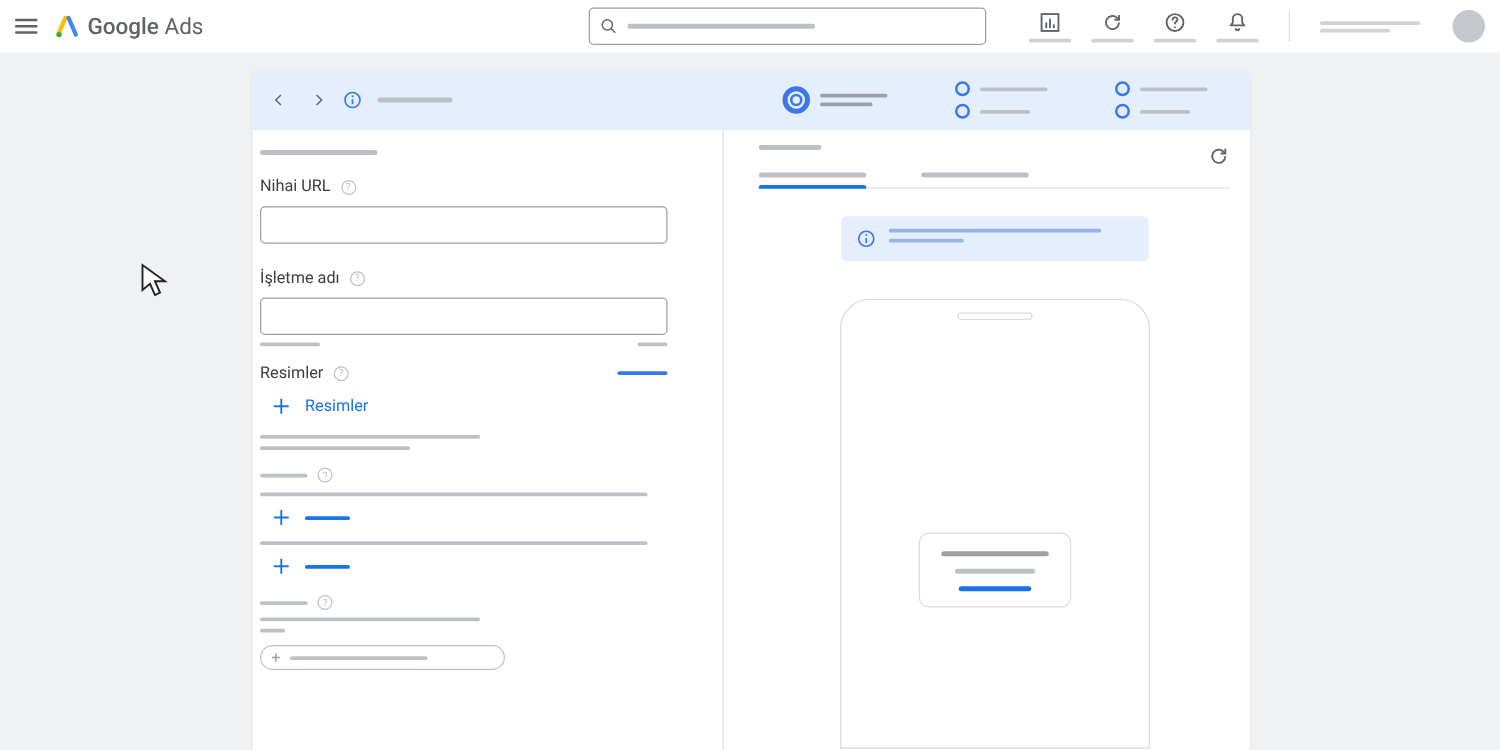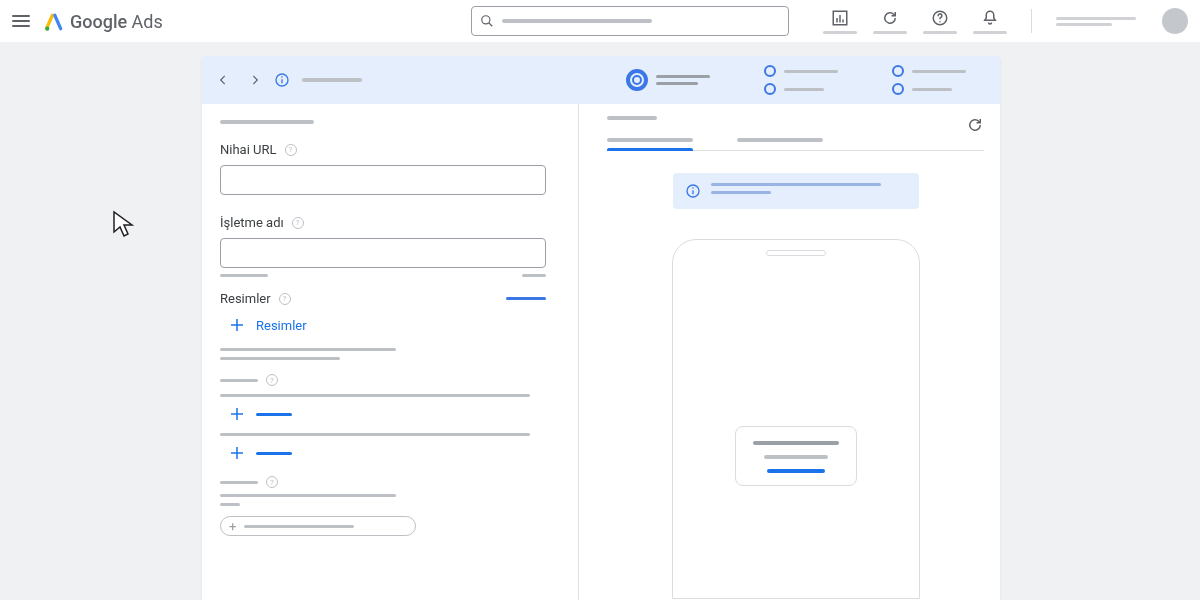--- a/index.html
+++ b/index.html
@@ -2,21 +2,21 @@
 <html><head>
 <meta charset="utf-8">
 <style>
   * { box-sizing: border-box; margin: 0; padding: 0; font-family: 'Google Sans', Roboto, Arial, sans-serif; }
   body { background: #f0f1f2; width: 1200px; height: 600px; overflow: hidden; position: relative; }
 
   
   .appbar { height: 42px; background: #fff; display: flex; align-items: center; padding: 0 12px; gap: 14px; }
   .hamburger { width: 18px; display: flex; flex-direction: column; gap: 3px; cursor: pointer; }
   .hamburger span { height: 2px; background: #5f6368; border-radius: 1px; }
-  .logo { display: flex; align-items: flex-end; gap: 6px; }
+  .logo { display: flex; align-items: flex-start; gap: 6px; }
   .logo-text { font-size: 18px; color: #5f6368; }
   .logo-text .bold { color: #5f6368; font-weight: 500; }
   .spacer { flex: 1; }
   .search { width: 318px; height: 30px; border: 1px solid #9aa0a6; border-radius: 4px; display: flex; align-items: center; padding: 0 8px; gap: 8px; }
   .search svg { flex-shrink: 0; }
   .search .ph { height: 4px; background: #bdc1c6; border-radius: 2px; flex: 1; max-width: 150px; }
   .topicons { display: flex; align-items: center; gap: 16px; margin-left: 20px; }
   .topicon { display: flex; flex-direction: column; align-items: center; gap: 4px; cursor: pointer; }
   .topicon .lbl { width: 34px; height: 3px; background: #d0d2d5; border-radius: 2px; }
   .divider { width: 1px; height: 24px; background: #dadce0; margin: 0 8px; }
@@ -38,21 +38,21 @@
   .step .circle { width: 12px; height: 12px; border: 2px solid #3b78e7; border-radius: 50%; }
   .step.active .circle { width: 22px; height: 22px; border: 4px solid #3b78e7; position: relative; }
   .step.active .circle::after { content:''; position:absolute; inset:2px; border:2px solid #3b78e7; border-radius:50%; }
   .step .lines { display: flex; flex-direction: column; gap: 4px; }
   .step .lines span { height: 3px; background: #9aa0a6; border-radius: 2px; }
   .step.stack { flex-direction: column; align-items: flex-start; gap: 6px; }
   .step.stack .row { display: flex; align-items: center; gap: 8px; }
 
   
   .body { display: flex; height: calc(100% - 48px); }
-  .form { width: 376px; padding: 16px 18px 0 18px; overflow: hidden; }
+  .form { width: 376px; padding: 16px 18px 0 6px; overflow: hidden; }
   .preview { flex: 1; border-left: 1px solid #e0e0e0; padding: 12px 16px 0 28px; position: relative; }
 
   
   .section-title-ph { width: 94px; height: 4px; background: #bdc1c6; border-radius: 2px; margin-bottom: 18px; }
   .field-label { font-size: 13px; color: #3c4043; display: flex; align-items: center; gap: 8px; margin-bottom: 8px; }
   .help { width: 12px; height: 12px; border: 1px solid #bdc1c6; border-radius: 50%; display: inline-flex; align-items: center; justify-content: center; font-size: 8px; color: #bdc1c6; }
   .input { width: 326px; height: 30px; border: 1px solid #9aa0a6; border-radius: 4px; background: #fff; }
   .counter-row { display: flex; justify-content: space-between; width: 326px; margin-top: 6px; }
   .counter-row span { height: 3px; background: #bdc1c6; border-radius: 2px; }
   .field-label.withlink { justify-content: flex-start; width: 326px; }

